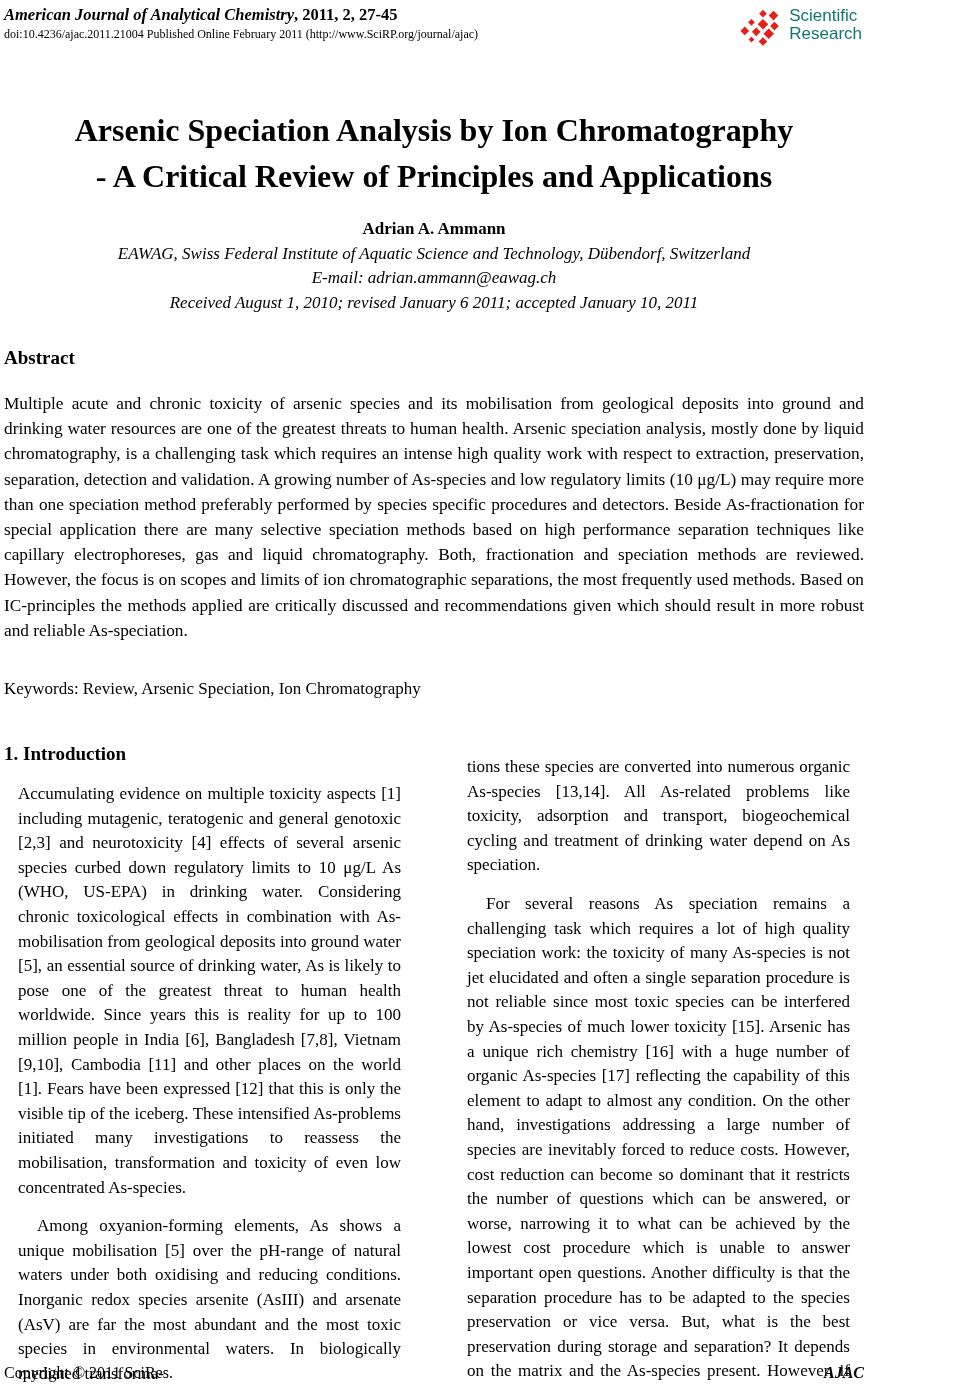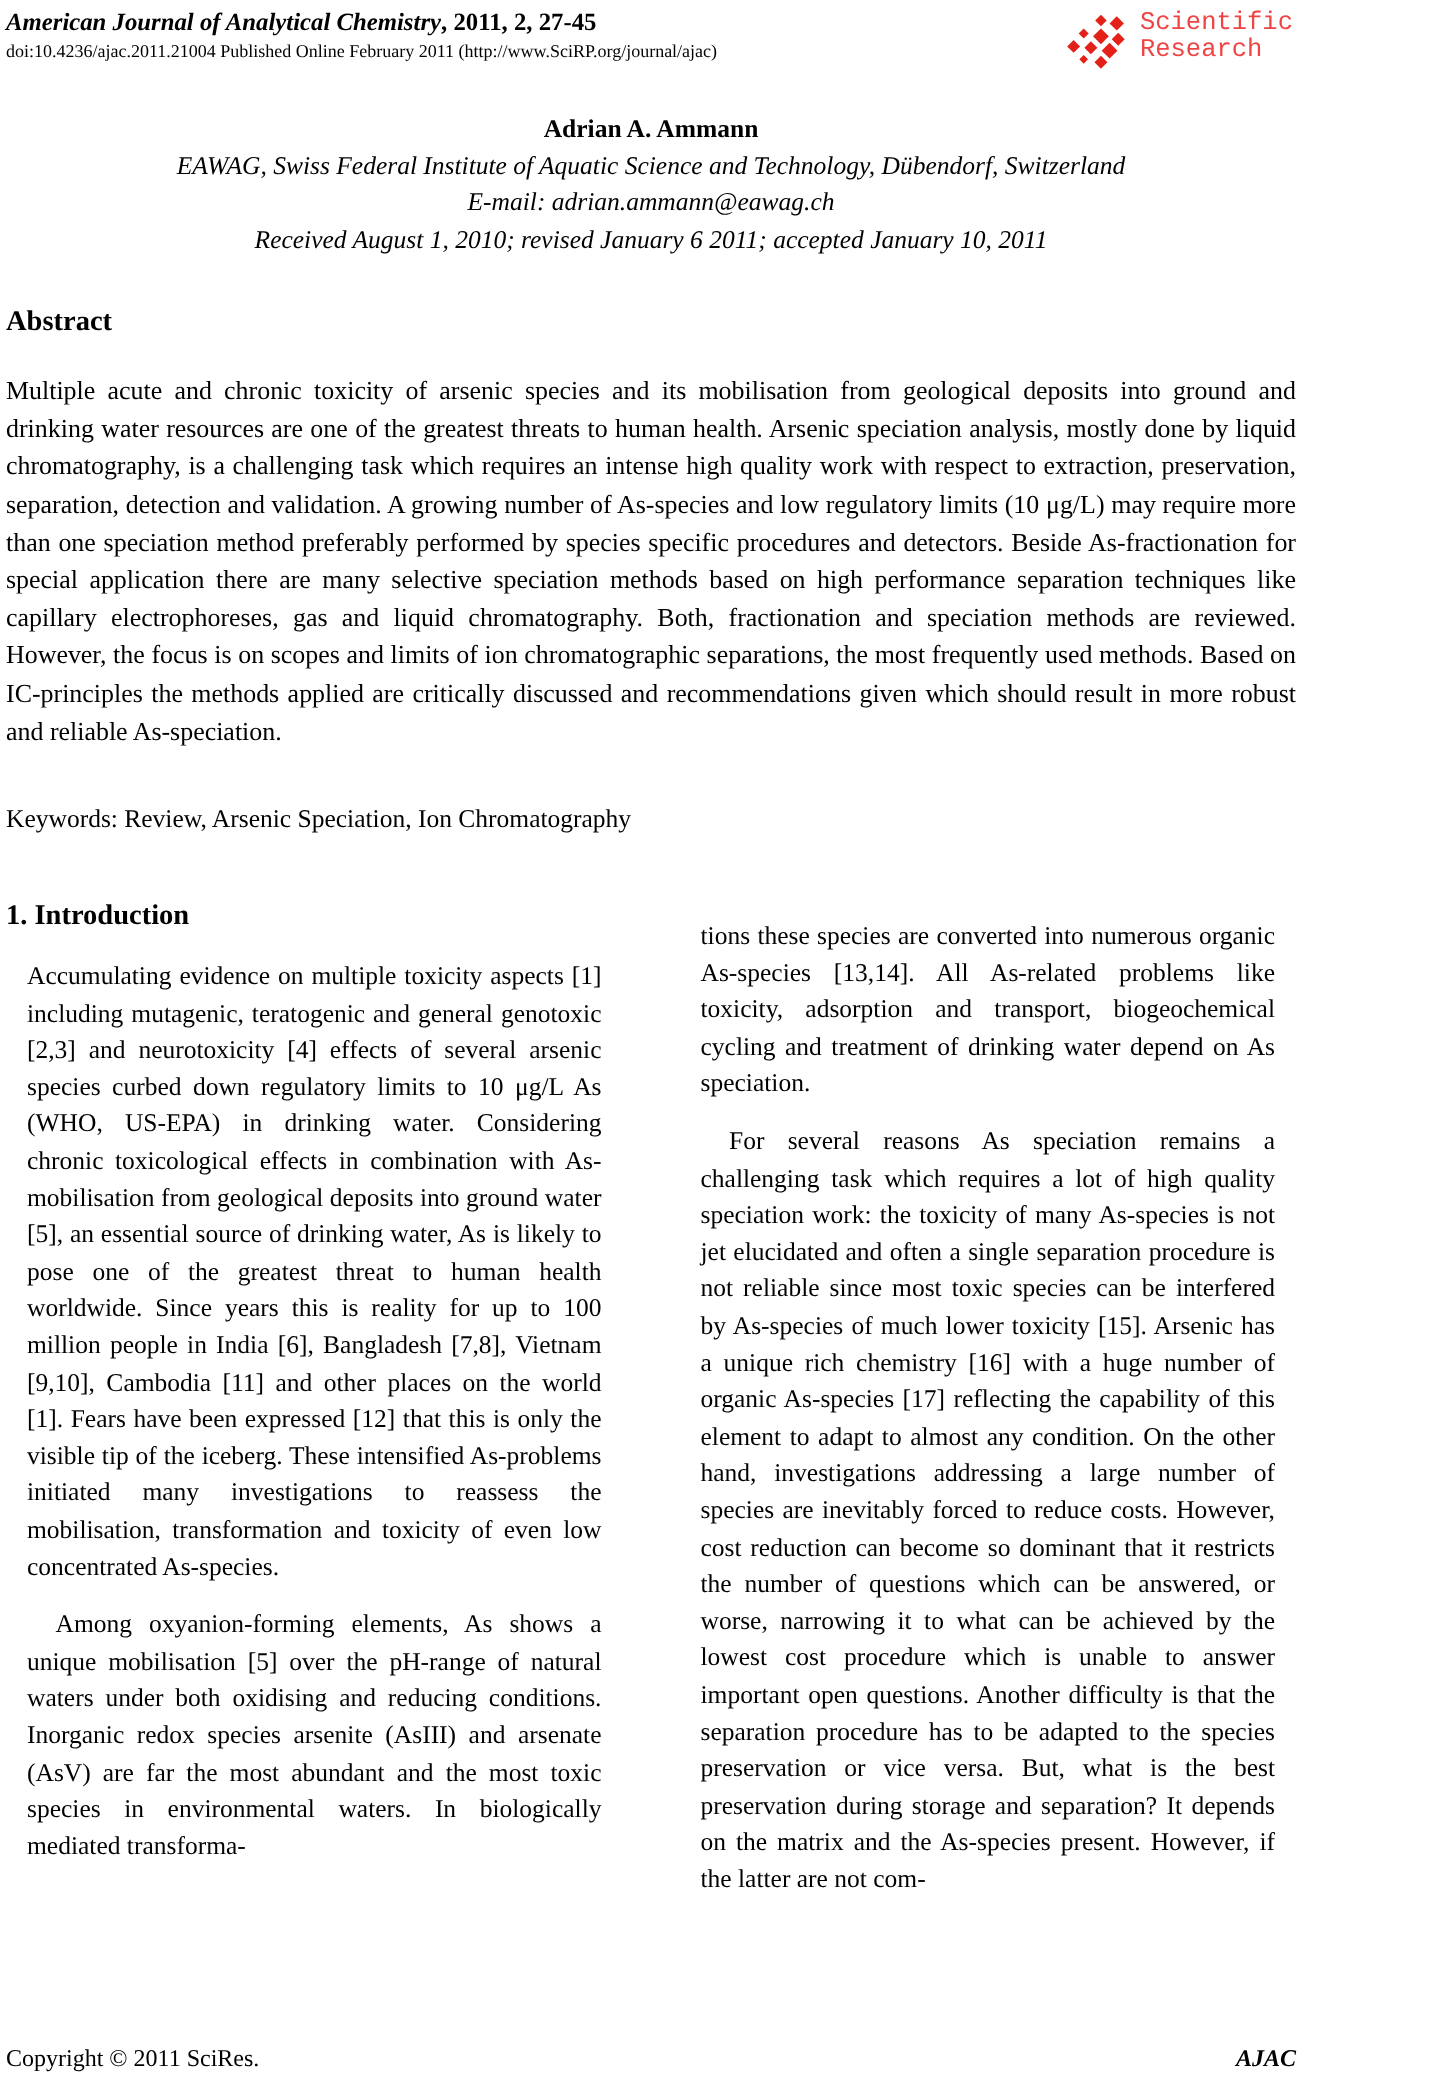--- a/index.html
+++ b/index.html
@@ -11,21 +11,21 @@
     box-sizing:border-box;
     padding:5px 4px 0 4px;
     overflow:hidden;
   }
   
   .page-header{display:flex;justify-content:space-between;align-items:flex-start;}
   .journal-line{font-size:16.5px;line-height:20px;font-weight:bold;}
   .journal-name{font-style:italic;}
   .doi-line{font-size:12px;line-height:19px;}
   .logo{display:flex;align-items:flex-start;gap:4px;margin-top:2px;margin-right:2px;}
-  .logo-text{font-family:Liberation Mono, monospace;font-size:17px;line-height:18px;color:#ef4444;}
+  .logo-text{font-family:Liberation Sans, sans-serif;font-size:17px;line-height:18px;color:#0f766e;}
   
   .article-title{
     margin:52px 0 0 0;text-align:center;
     font-size:32px;line-height:46px;font-weight:bold;
   }
   
   .author-block{margin-top:18px;text-align:center;font-size:17px;line-height:24.5px;}
   .author-name{font-weight:bold;}
   .affiliation,.email-line,.received-line{font-style:italic;}
   
@@ -77,20 +77,24 @@
           </g>
         </svg>
       </span>
       <div class="logo-text">
         <div>Scientific</div>
         <div>Research</div>
       </div>
     </div>
   </header>
 
+  <h1 class="article-title">
+    <div>Arsenic Speciation Analysis by Ion Chromatography</div>
+    <div>- A Critical Review of Principles and Applications</div>
+  </h1>
 
   <div class="author-block">
     <div class="author-name">Adrian A. Ammann</div>
     <div class="affiliation">EAWAG, Swiss Federal Institute of Aquatic Science and Technology, Dübendorf, Switzerland</div>
     <div class="email-line">E-mail: adrian.ammann@eawag.ch</div>
     <div class="received-line">Received August 1, 2010; revised January 6 2011; accepted January 10, 2011</div>
   </div>
 
   <h2 class="abstract-heading">Abstract</h2>
   <p class="abstract-text">Multiple acute and chronic toxicity of arsenic species and its mobilisation from geological deposits into ground and drinking water resources are one of the greatest threats to human health. Arsenic speciation analysis, mostly done by liquid chromatography, is a challenging task which requires an intense high quality work with respect to extraction, preservation, separation, detection and validation. A growing number of As-species and low regulatory limits (10 μg/L) may require more than one speciation method preferably performed by species specific procedures and detectors. Beside As-fractionation for special application there are many selective speciation methods based on high performance separation techniques like capillary electrophoreses, gas and liquid chromatography. Both, fractionation and speciation methods are reviewed. However, the focus is on scopes and limits of ion chromatographic separations, the most frequently used methods. Based on IC-principles the methods applied are critically discussed and recommendations given which should result in more robust and reliable As-speciation.</p>

